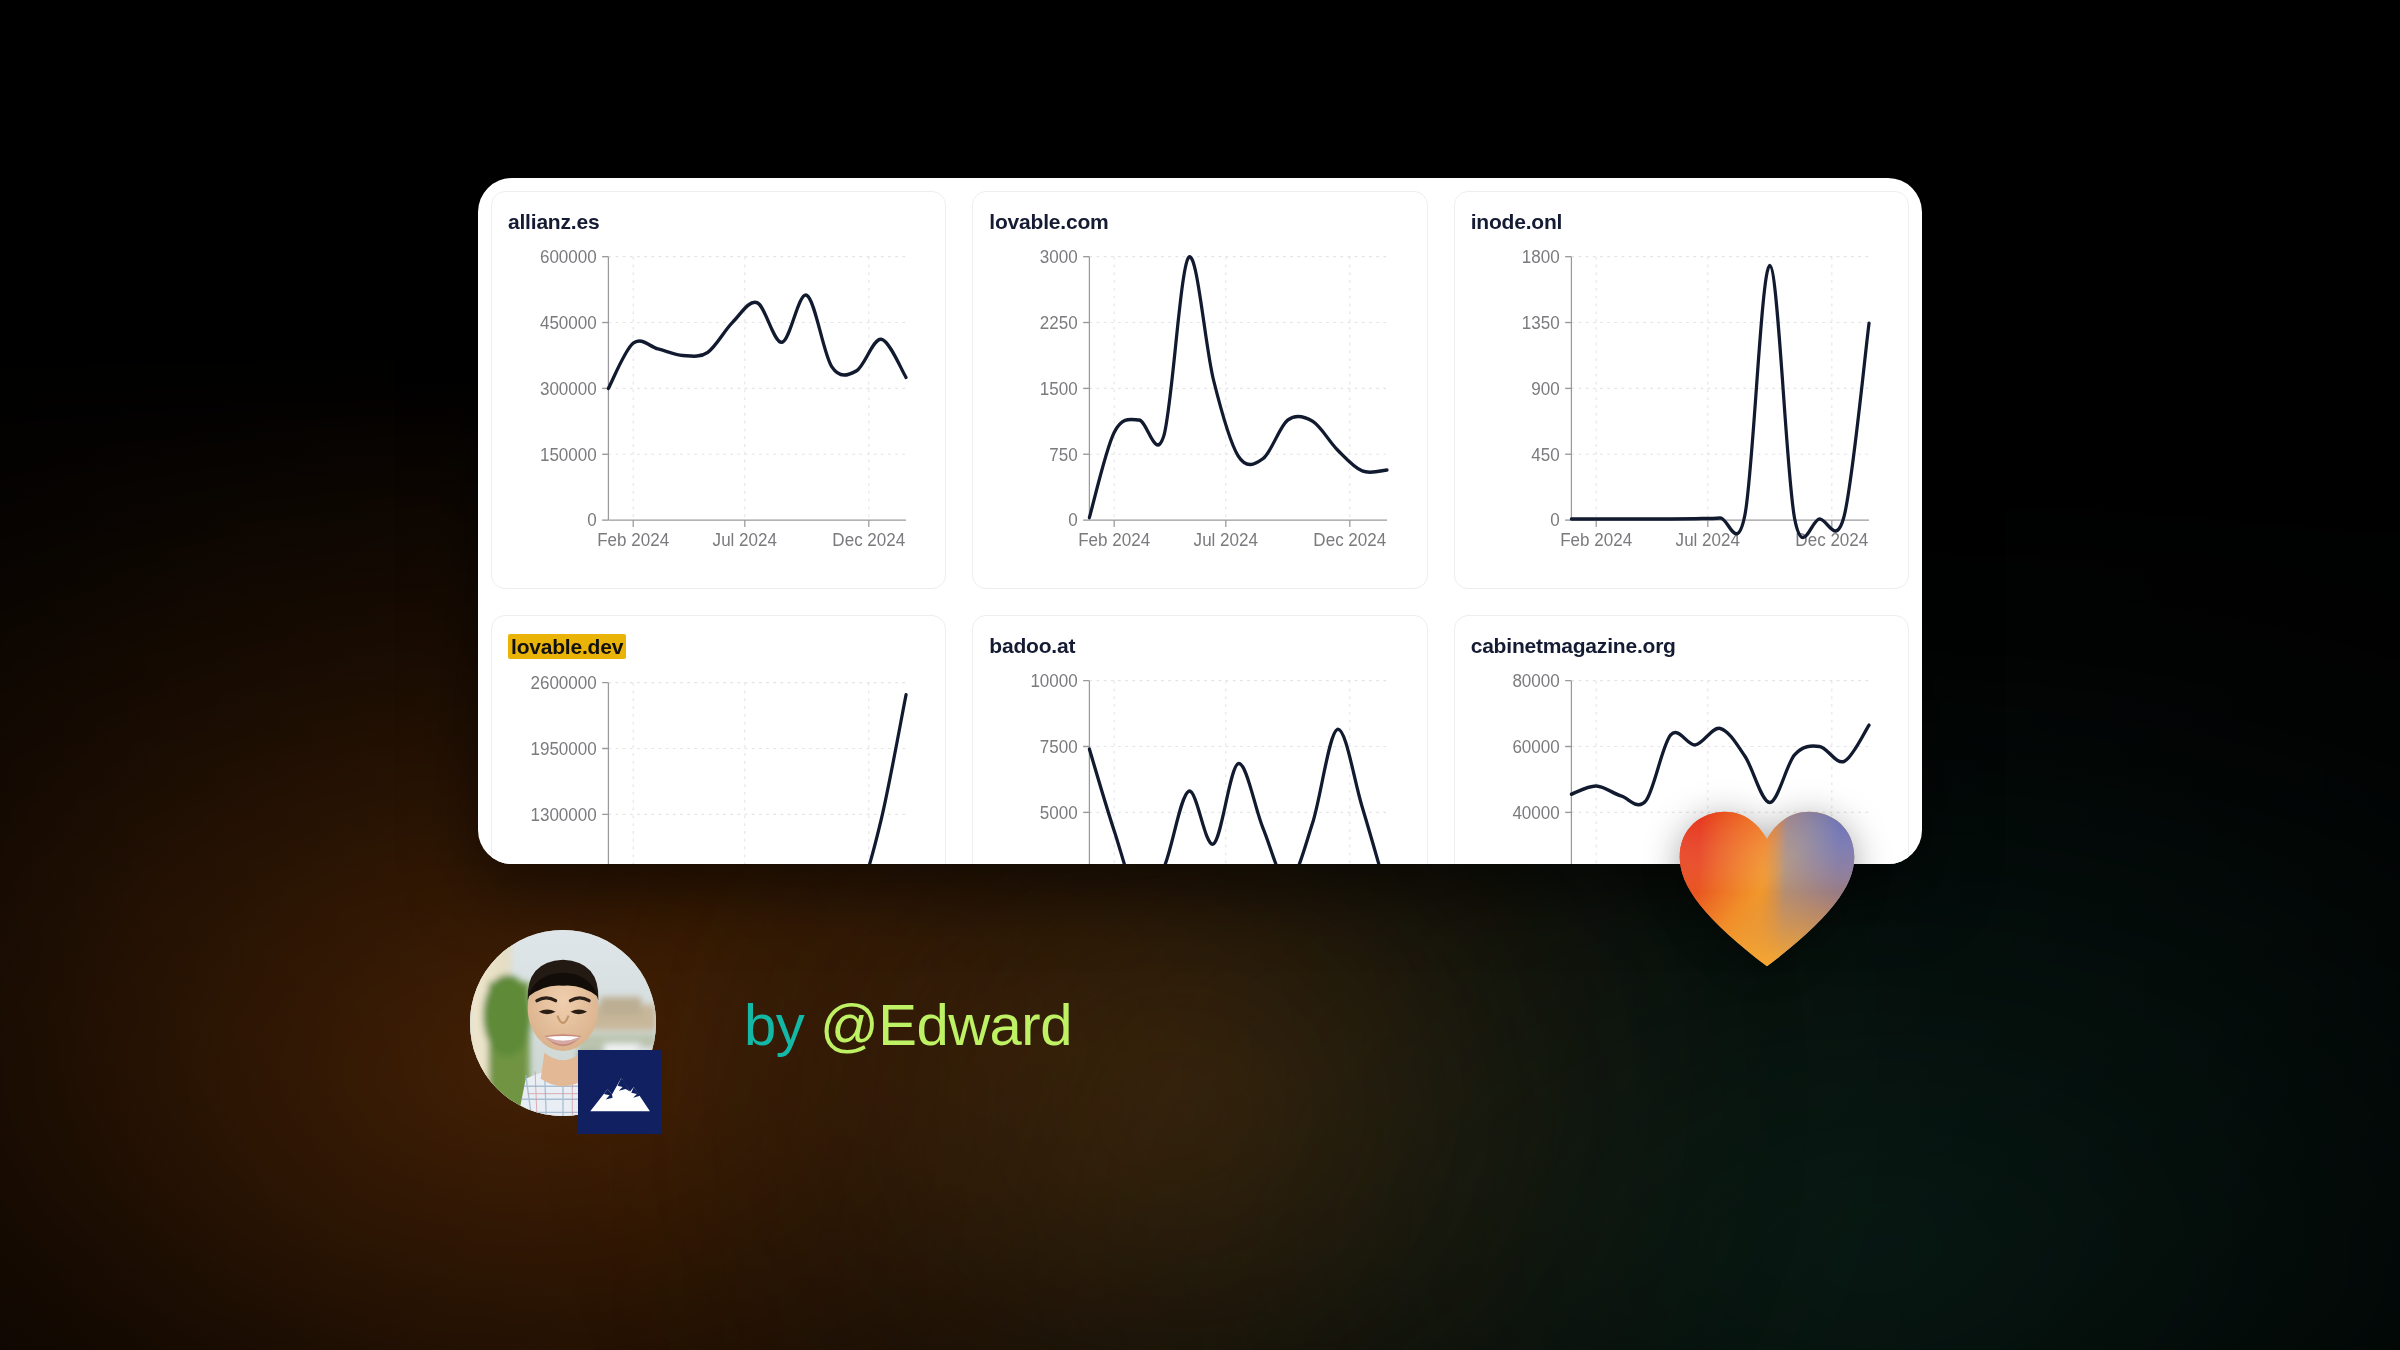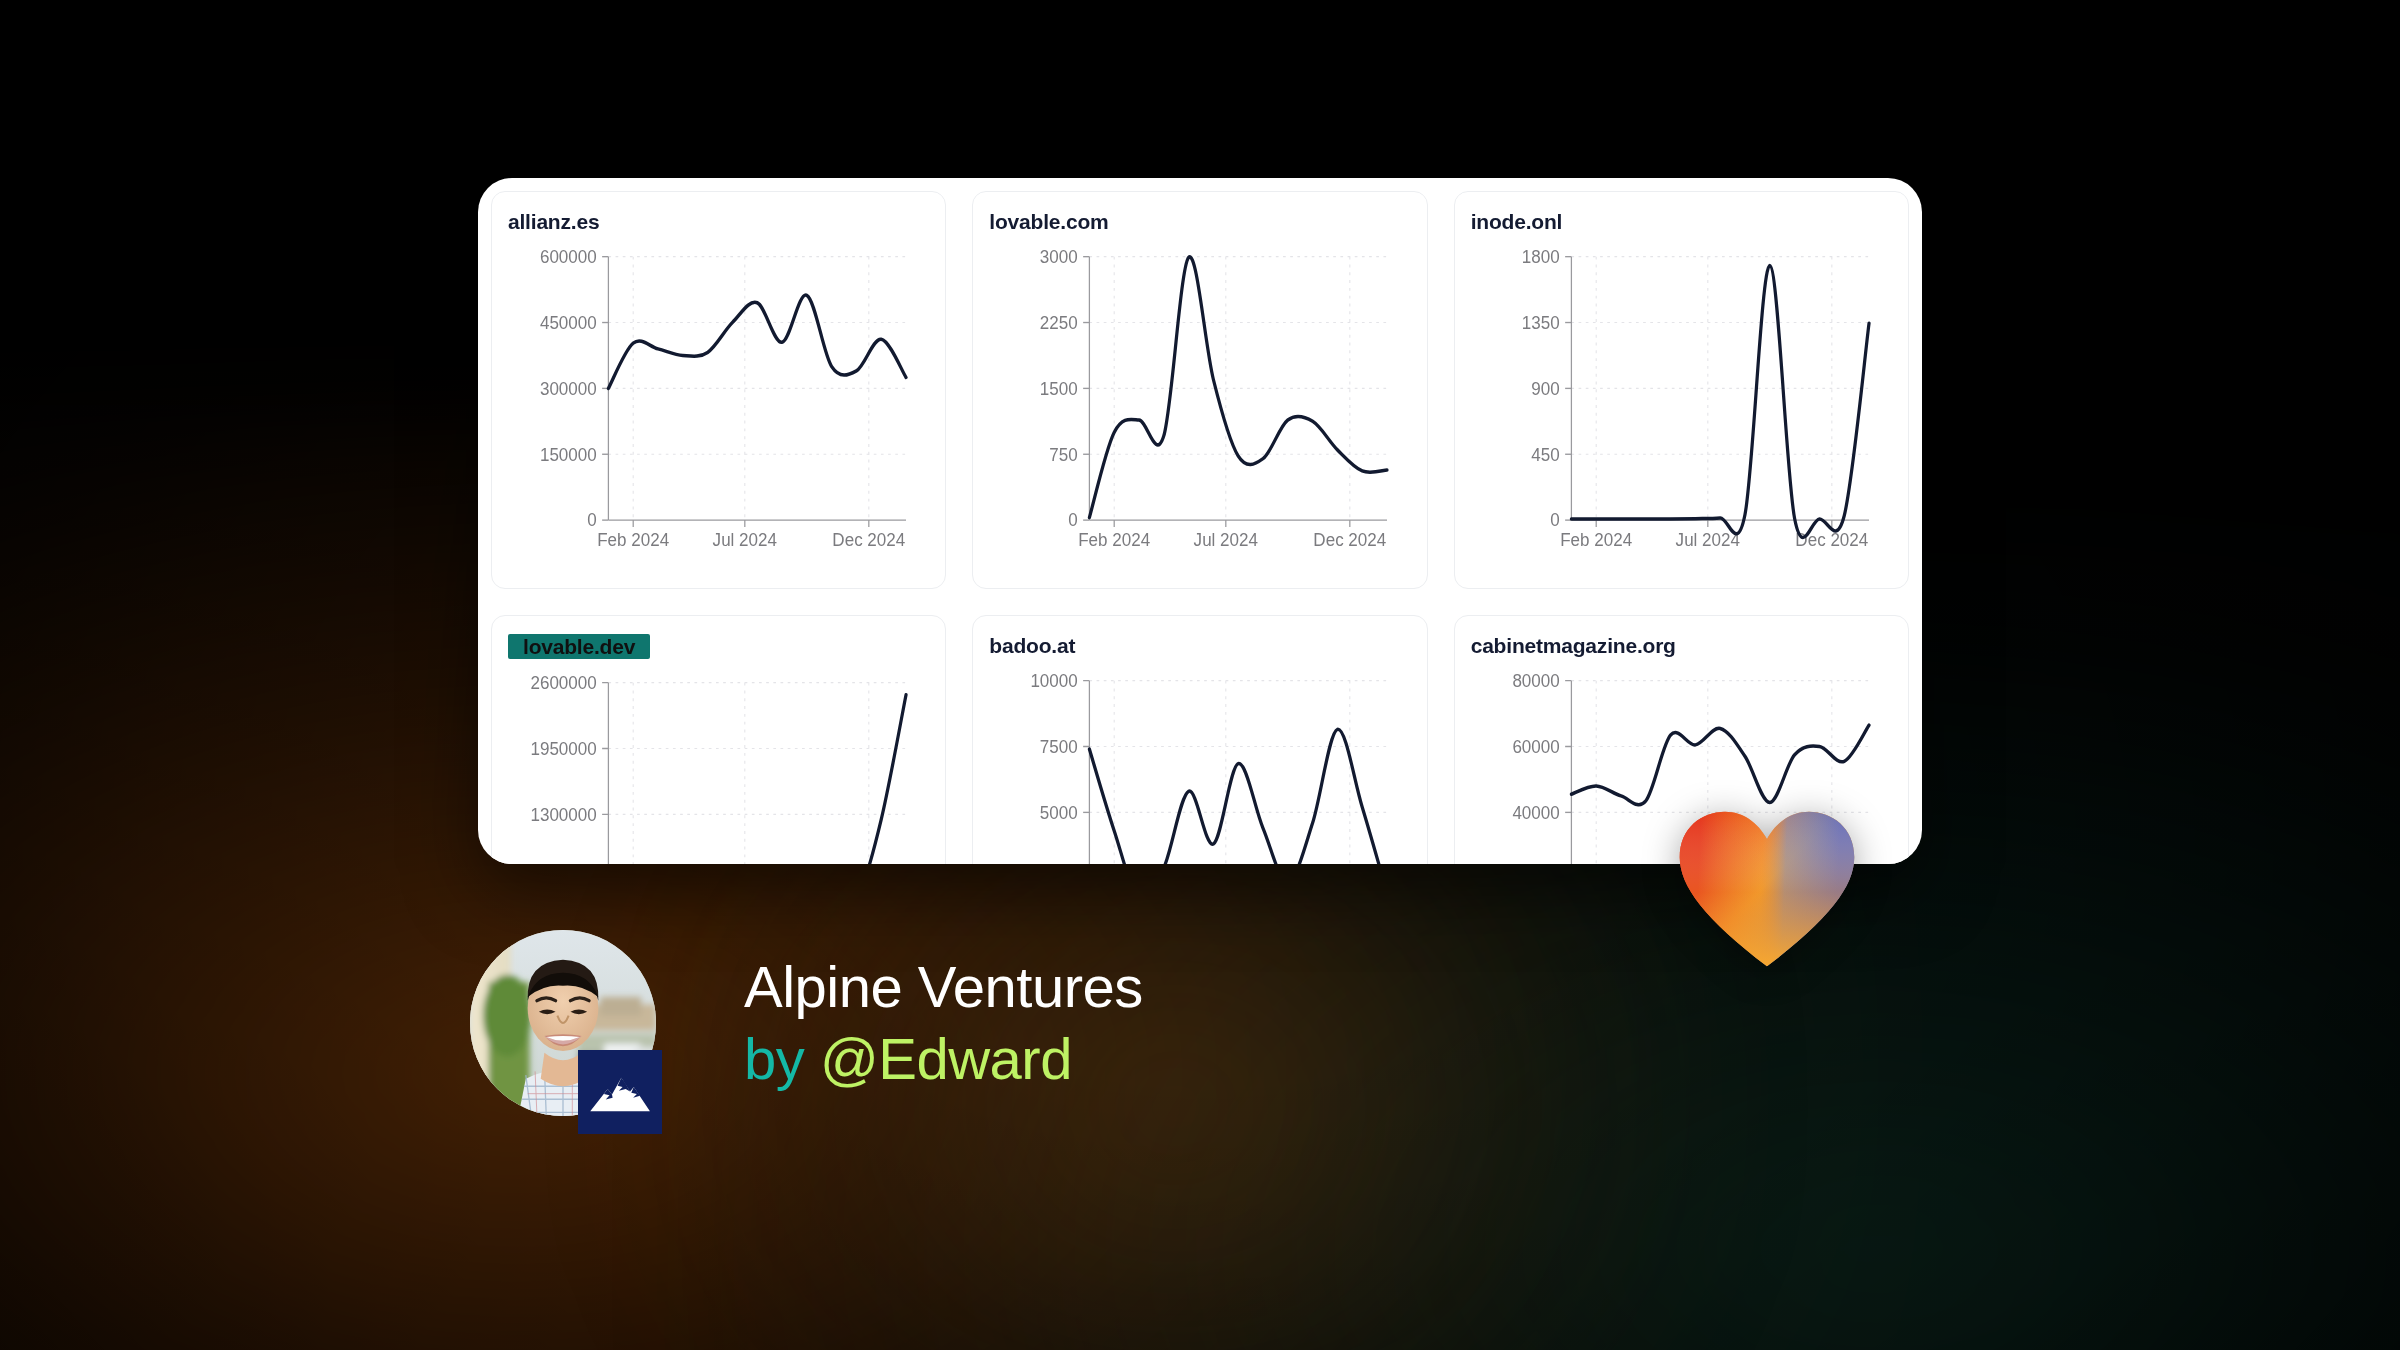--- a/index.html
+++ b/index.html
@@ -104,23 +104,23 @@
   .chart-title {
     font-size: 21px;
     font-weight: 700;
     color: #141b32;
     letter-spacing: -0.2px;
     line-height: 1.1;
     display: inline-block;
     white-space: nowrap;
   }
   .chart-title.highlight {
-    background: #0f766e;
+    background: #eab308;
     color: #101010;
-    padding: 1px 15px;
+    padding: 1px 3px;
     border-radius: 2px;
   }
 
   .plot-wrap {
     position: relative;
     margin-top: 10px;
     width: 100%;
     height: 322px;
   }
   .plot-wrap svg { display: block; width: 100%; height: 100%; }
@@ -488,19 +488,18 @@
     <div id="brand-badge">
       <svg viewBox="0 0 100 70" xmlns="http://www.w3.org/2000/svg">
         <path d="M2 66 L30 30 L37 39 L52 12 L66 34 L72 27 L98 66 Z" fill="#ffffff"></path>
         <path d="M30 30 L24 38 L33 40 L27 47 L38 44 L37 39 Z" fill="#102060"></path>
         <path d="M52 12 L46 25 L54 27 L48 33 L59 30 L66 34 L58 20 Z" fill="#102060"></path>
         <path d="M72 27 L68 36 L77 38 L71 44 L82 41 Z" fill="#102060"></path>
       </svg>
     </div>
   </div>
   <div id="footer-text">
-    <div id="account-name">Alpine Ventures</div>
     <div id="byline">
       <span class="by-word">by</span>
       <span class="handle">@Edward</span>
     </div>
   </div>
 </div>
 
 </body></html>

